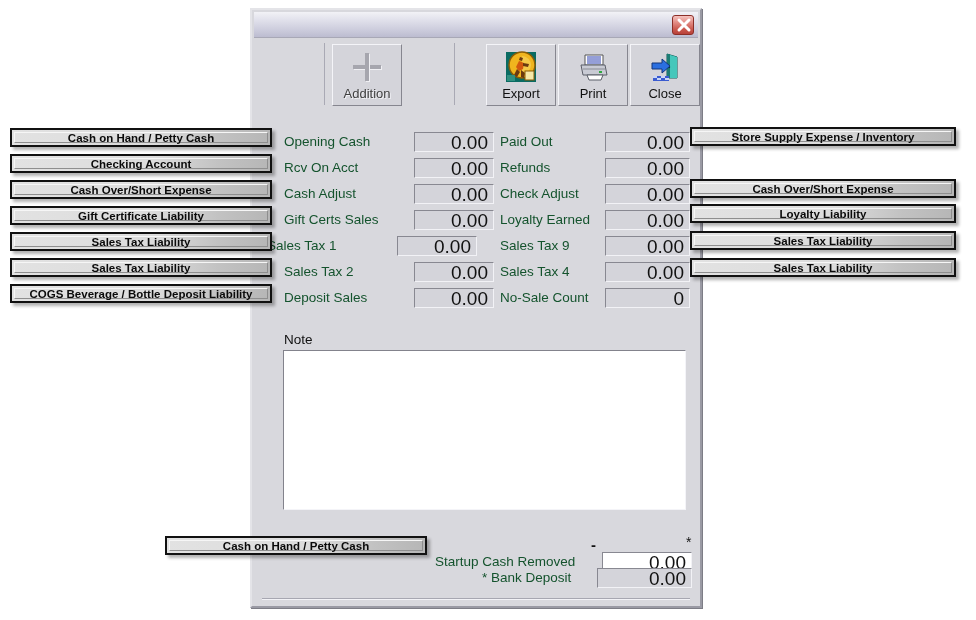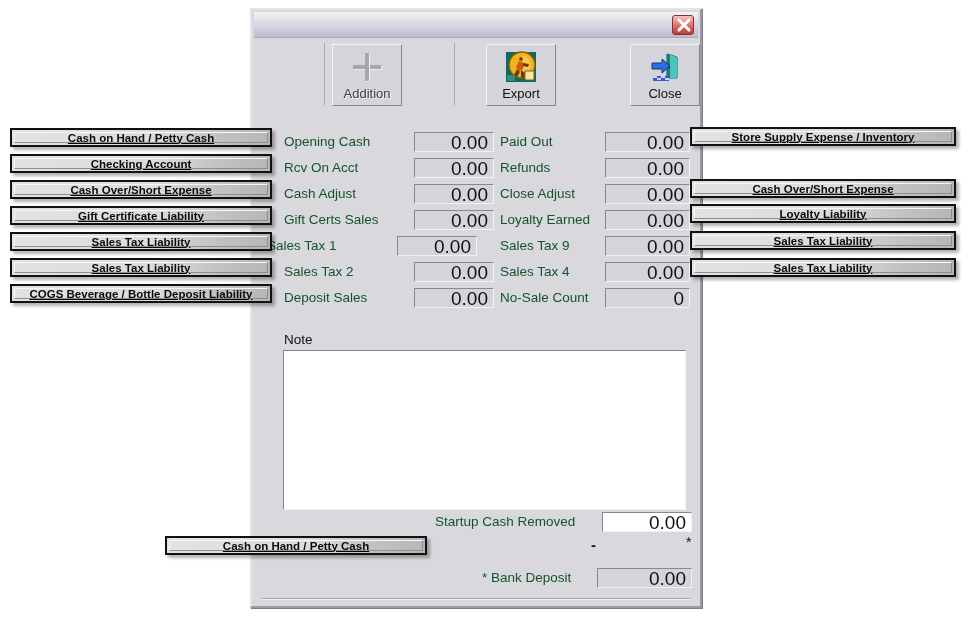--- a/index.html
+++ b/index.html
@@ -177,21 +177,20 @@
     position: absolute;
     height: 19px;
     background: linear-gradient(to right, #e2e2e2 0%, #dcdcdc 55%, #c2c2c2 80%, #b6b6b6 100%);
     border: 2px solid #111111;
     box-sizing: border-box;
     box-shadow: 3px 3px 3px rgba(0,0,0,0.30);
     cursor: pointer;
     display: flex;
     align-items: center;
     justify-content: center;
-    text-decoration: underline;
   }
   .tagbtn-inner {
     position: absolute;
     left: 2px; top: 2px; right: 2px; bottom: 2px;
     border-left: 1px solid #f6f6f6;
     border-top: 1px solid #f6f6f6;
     border-right: 1px solid #8e8e8e;
     border-bottom: 1px solid #8e8e8e;
     pointer-events: none;
   }
@@ -272,20 +271,33 @@
             <path d="M12 18 l3 3 -3 5 -3 -2 z" fill="#6b3a10"></path>
             <path d="M16 19 l4 3 -1 5 -3 -1 z" fill="#6b3a10"></path>
             <rect x="20" y="20" width="9" height="9" fill="#f6e9a8"></rect>
             <rect x="20" y="20" width="9" height="9" fill="none" stroke="#8a5c07" stroke-width="1"></rect>
             <rect x="2" y="24" width="8" height="6" fill="#2f8f7f"></rect>
           </svg>
         </div>
         <div class="tb-label">Export</div>
       </div>
 
+      <div class="tb-btn" style="left:304px;">
+        <div class="tb-icon">
+          <svg width="32" height="32" viewBox="0 0 32 32">
+            <path d="M8 4 L26 4 L26 14 L8 14 Z" fill="#ffffff" stroke="#555" stroke-width="1"></path>
+            <path d="M10 6 L24 6 M10 8 L24 8 M10 10 L24 10 M10 12 L24 12" stroke="#2a3fb0" stroke-width="1"></path>
+            <path d="M4 14 L28 14 L30 24 L6 24 Z" fill="#c9cbd4" stroke="#5b5e68" stroke-width="1"></path>
+            <path d="M6 18 L28 18" stroke="#8a8d96" stroke-width="1"></path>
+            <rect x="22" y="20" width="3" height="2" fill="#2fa83f"></rect>
+            <path d="M10 24 L26 24 L24 29 L12 29 Z" fill="#ffffff" stroke="#5b5e68" stroke-width="1"></path>
+          </svg>
+        </div>
+        <div class="tb-label">Print</div>
+      </div>
 
       <div class="tb-btn" style="left:376px;">
         <div class="tb-icon">
           <svg width="32" height="32" viewBox="0 0 32 32">
             <path d="M18 3 L28 6 L28 27 L18 27 Z" fill="#2fb3a8" stroke="#0c5a55" stroke-width="1"></path>
             <path d="M18 3 L28 6 L28 27 L18 27 Z" fill="#45c7bb"></path>
             <rect x="18" y="3" width="3" height="24" fill="#1b7c74"></rect>
             <circle cx="20" cy="16" r="1.2" fill="#0b3b37"></circle>
             <path d="M3 12 L13 12 L13 8 L21 15 L13 22 L13 18 L3 18 Z" fill="#2b6fe0" stroke="#12367a" stroke-width="1"></path>
             <path d="M4 25 L20 25 L20 30 L4 30 Z" fill="#3a5bd0"></path>
@@ -330,42 +342,42 @@
     <div class="form-col">
       <div class="frow" style="left:248px; top:122px; width:190px;">
         <div class="flabel">Paid Out</div>
         <div class="fvalue" style="left:105px; width:85px;">0.00</div>
       </div>
       <div class="frow" style="left:248px; top:148px; width:190px;">
         <div class="flabel">Refunds</div>
         <div class="fvalue" style="left:105px; width:85px;">0.00</div>
       </div>
       <div class="frow" style="left:248px; top:174px; width:190px;">
-        <div class="flabel">Close Adjust</div>
+        <div class="flabel">Check Adjust</div>
         <div class="fvalue" style="left:105px; width:85px;">0.00</div>
       </div>
       <div class="frow" style="left:248px; top:200px; width:190px;">
         <div class="flabel">Loyalty Earned</div>
         <div class="fvalue" style="left:105px; width:85px;">0.00</div>
       </div>
       <div class="frow" style="left:248px; top:226px; width:190px;">
         <div class="flabel">Sales Tax 9</div>
         <div class="fvalue" style="left:105px; width:85px;">0.00</div>
       </div>
       <div class="frow" style="left:248px; top:252px; width:190px;">
         <div class="flabel">Sales Tax 4</div>
         <div class="fvalue" style="left:105px; width:85px;">0.00</div>
       </div>
       <div class="frow" style="left:248px; top:278px; width:190px;">
         <div class="flabel">No-Sale Count</div>
         <div class="fvalue" style="left:105px; width:85px;">0</div>
       </div>
     </div>
 
-    <div class="frow" style="left:150px; top:502px; width:290px;">
+    <div class="frow" style="left:150px; top:542px; width:290px;">
       <div class="flabel" style="left:33px;">Startup Cash Removed</div>
       <div class="fvalue editable" style="left:200px; width:90px;">0.00</div>
     </div>
     <div class="frow" style="left:150px; top:558px; width:290px;">
       <div class="flabel" style="left:80px;">* Bank Deposit</div>
       <div class="fvalue" style="left:195px; width:95px;">0.00</div>
     </div>
 
     <div class="bottom-sep"></div>
   </div>

